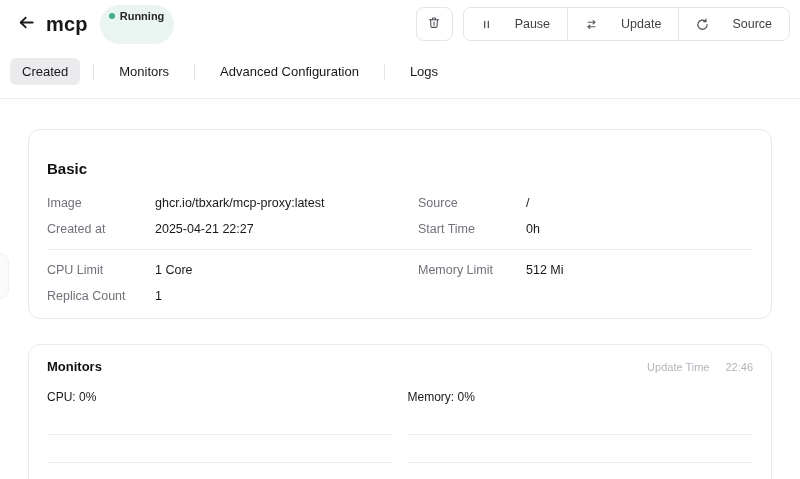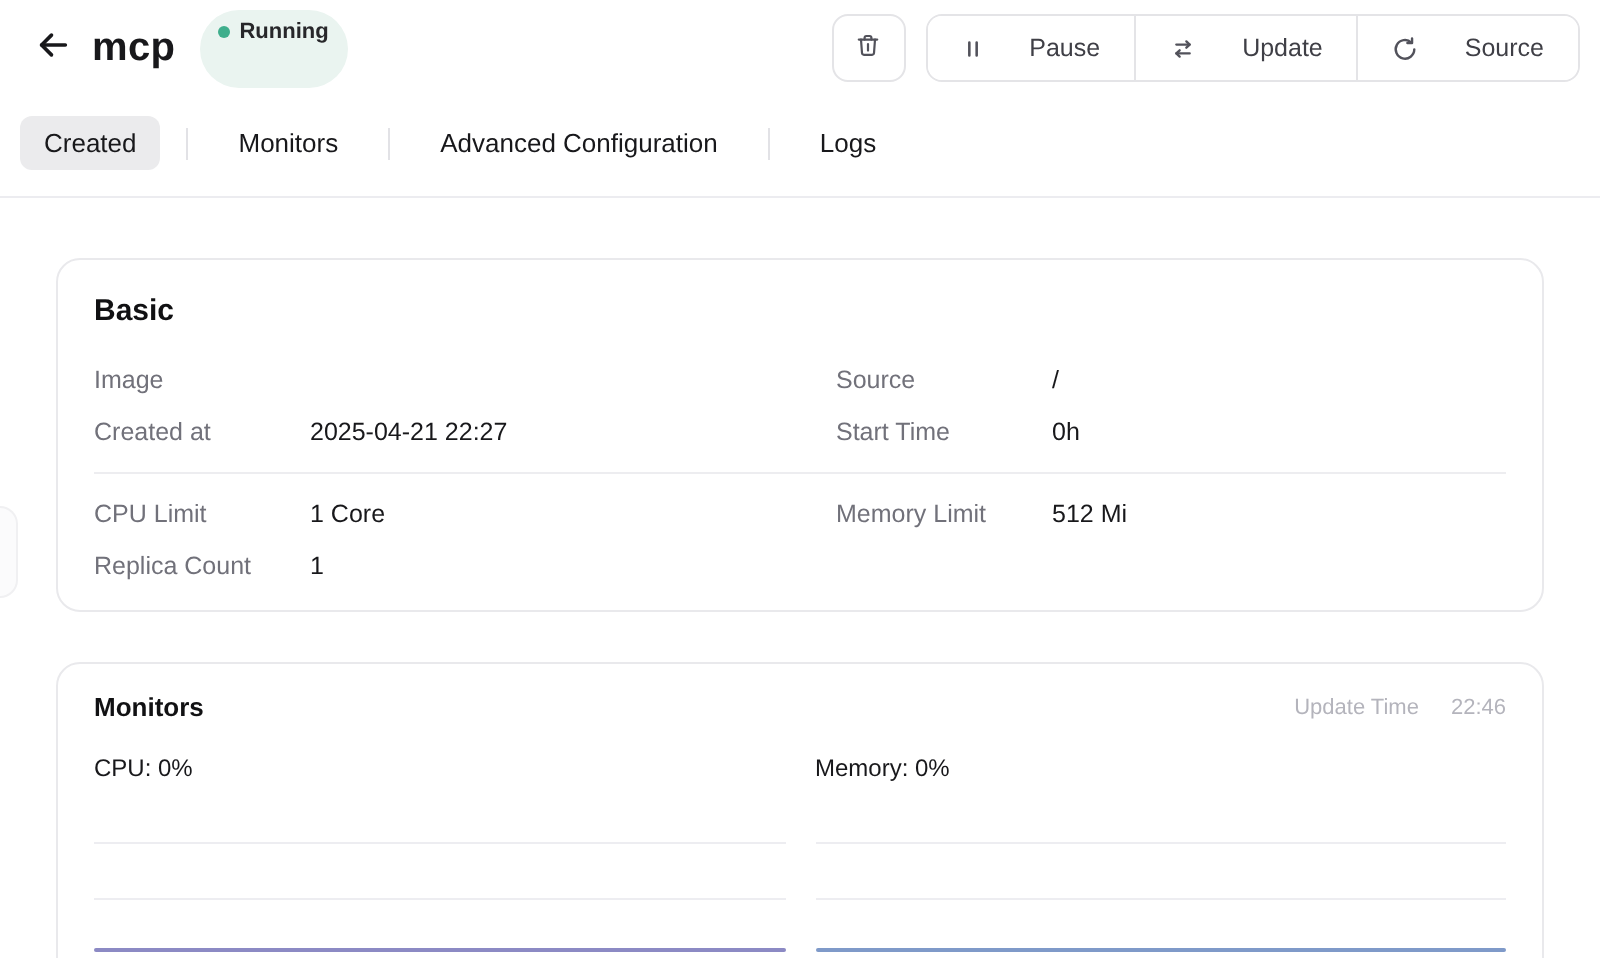--- a/index.html
+++ b/index.html
@@ -72,21 +72,21 @@
   
   .main { padding: 30px 28px 0; display: flex; flex-direction: column; gap: 25px; }
 
   .card {
     background: #fff;
     border: 1px solid #e9e9ec;
     border-radius: 12px;
   }
 
   
-  .basic-card { padding: 17px 18px 9px; }
+  .basic-card { padding: 30px 18px 9px; }
   .basic-title { font-size: 15px; font-weight: 700; color: #111113; margin-bottom: 13px; }
   .fields-grid {
     display: grid; grid-template-columns: 1fr 1fr; column-gap: 36px;
   }
   .field-row { display: flex; align-items: center; padding: 6px 0; min-height: 25px; }
   .field-label { flex: 0 0 108px; font-size: 12.5px; color: #71717a; }
   .field-value { font-size: 12.5px; color: #18181b; }
   .fields-divider { grid-column: 1 / -1; height: 1px; background: #ededf0; margin: 7px 0; }
 
   
@@ -191,20 +191,21 @@
   </div>
 
   <div class="main">
 
     <section class="card basic-card">
       <div class="basic-title">Basic</div>
       <div class="fields-grid">
 
         <div class="field-row">
           <span class="field-label">Image</span>
+          <span class="field-value">ghcr.io/tbxark/mcp-proxy:latest</span>
         </div>
         <div class="field-row">
           <span class="field-label">Source</span>
           <span class="field-value">/</span>
         </div>
 
         <div class="field-row">
           <span class="field-label">Created at</span>
           <span class="field-value">2025-04-21 22:27</span>
         </div>

